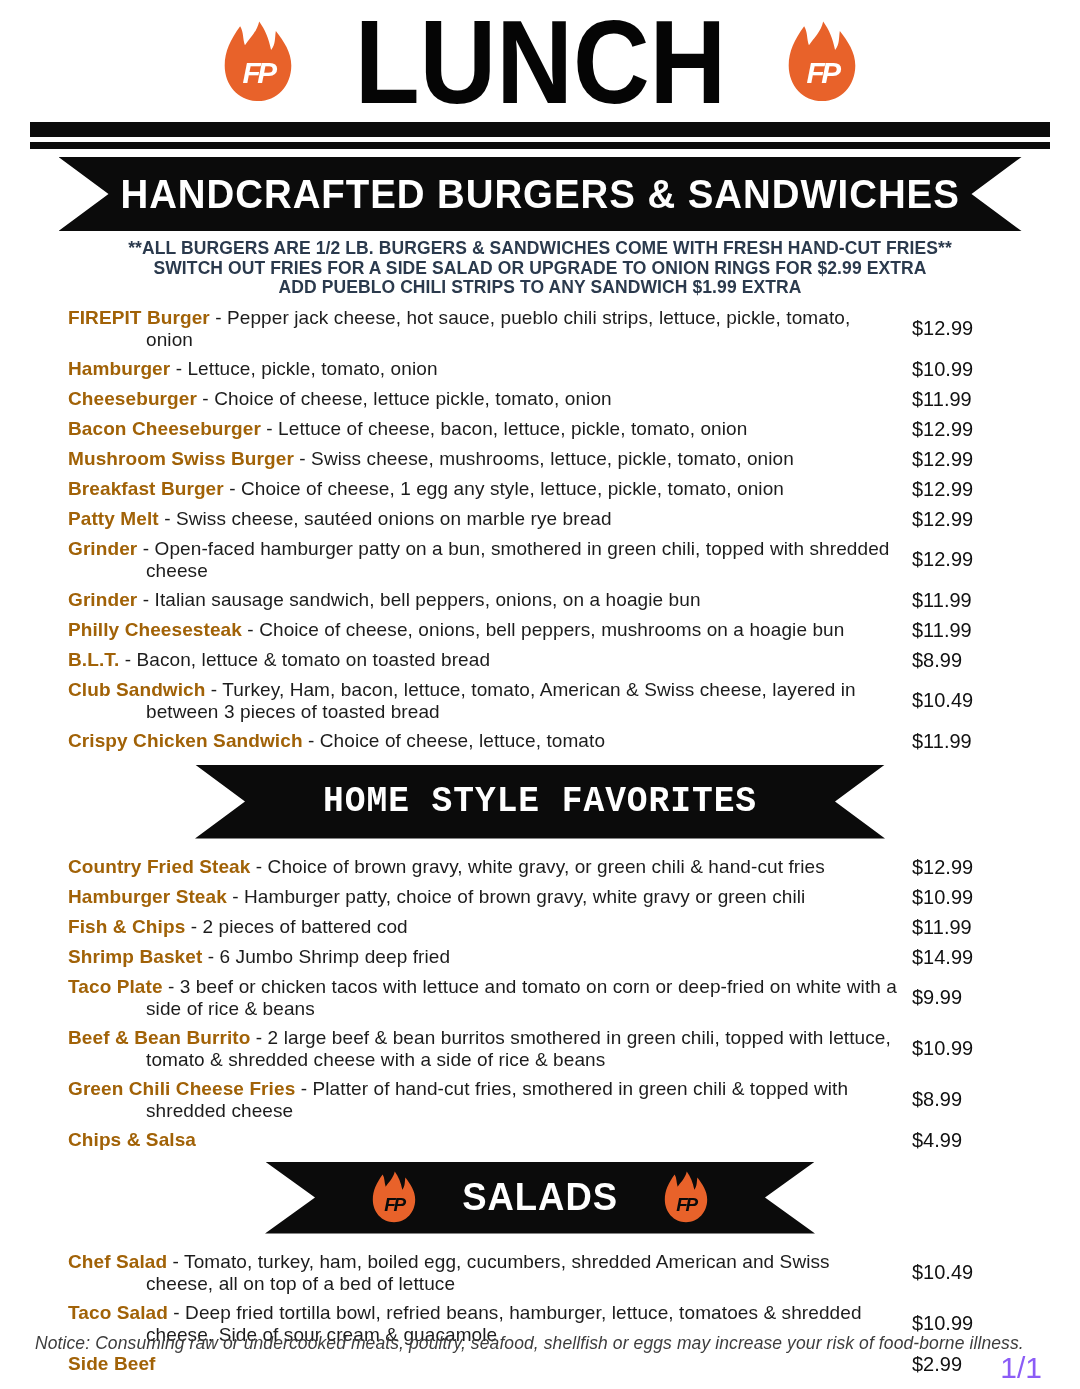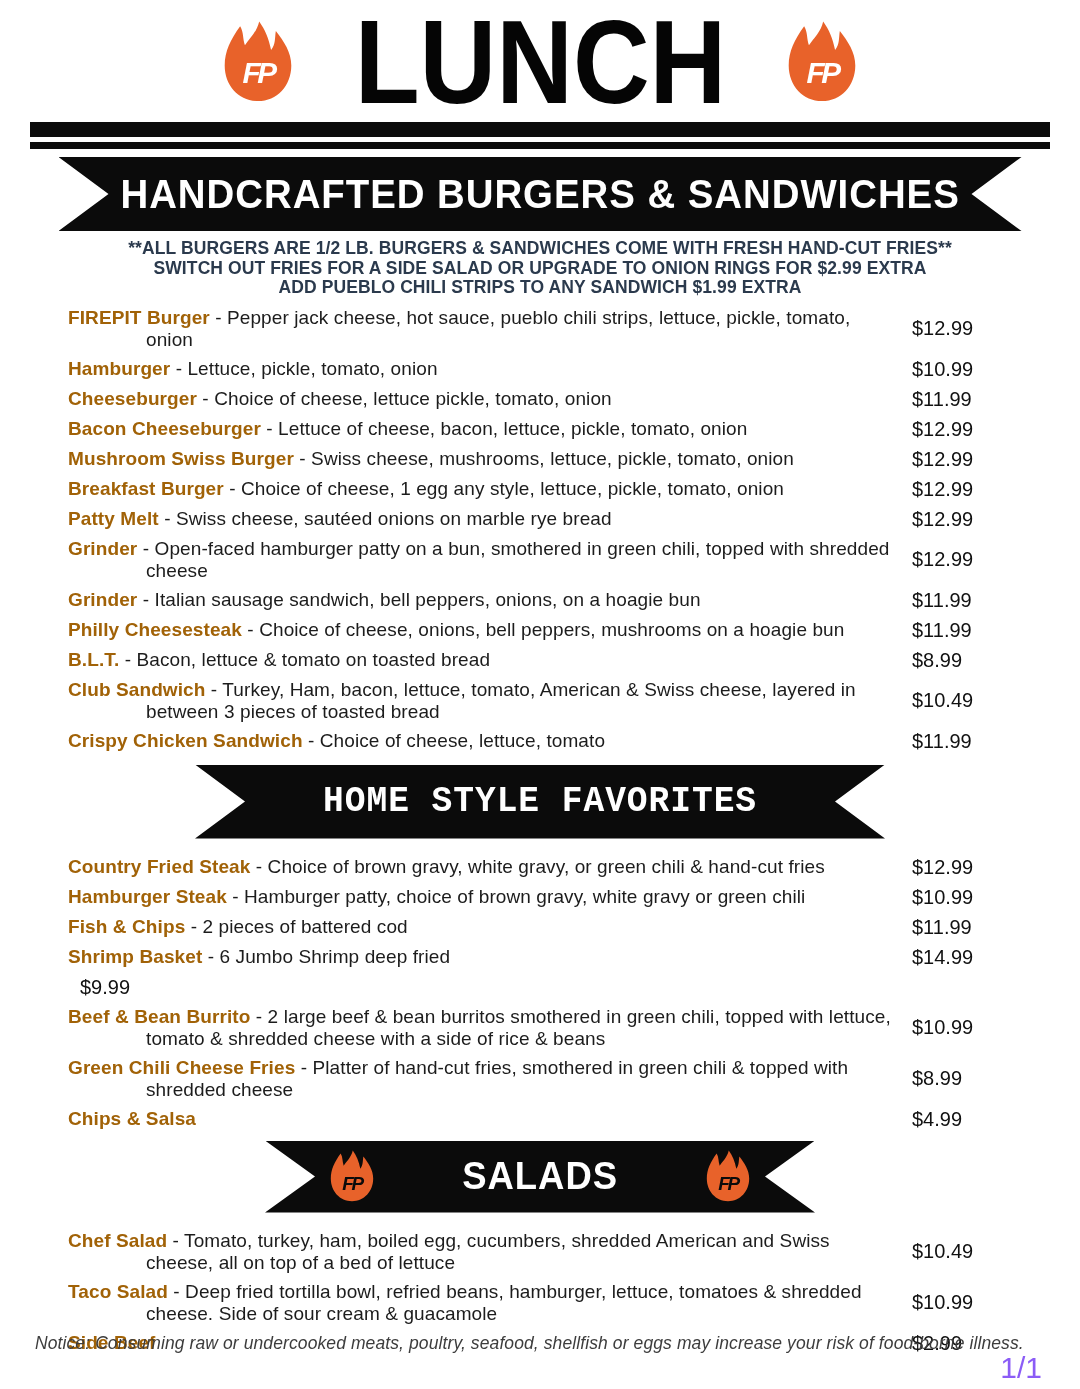--- a/index.html
+++ b/index.html
@@ -58,21 +58,21 @@
     white-space: nowrap;
     transform: scaleX(0.96);
   }
   .banner-0 { width: 963px; height: 74px; margin-top: 8px; }
   .banner-0 .banner-label { font-size: 40px; }
   .banner-1 { width: 690px; height: 74px; margin-top: 12px; font-family: Liberation Mono, monospace; }
   .banner-1 .banner-label { font-size: 36px; }
   .banner-2 { width: 550px; height: 72px; margin-top: 10px; }
   .banner-2 .banner-label { font-size: 38px; }
   .banner .banner-flame { display: none; }
-  .banner.with-flames { justify-content: space-between; padding: 0 62px; gap: 40px; }
+  .banner.with-flames { justify-content: center; padding: 0 62px; gap: 40px; }
   .banner.with-flames .banner-flame { display: block; }
 
   
   .notes { margin-top: 5px; text-align: center; }
   .note-line {
     font-weight: 700;
     font-size: 17.5px;
     line-height: 19.5px;
     color: #2b3a4d;
     letter-spacing: 0.1px;
@@ -253,20 +253,21 @@
     <div class="item-text"><span class="item-name">Fish &amp; Chips</span><span class="item-desc"> - 2 pieces of battered cod</span></div>
     <div class="item-price">$11.99</div>
   </div>
 
   <div class="menu-item">
     <div class="item-text"><span class="item-name">Shrimp Basket</span><span class="item-desc"> - 6 Jumbo Shrimp deep fried</span></div>
     <div class="item-price">$14.99</div>
   </div>
 
   <div class="menu-item">
+    <div class="item-text"><span class="item-name">Taco Plate</span><span class="item-desc"> - 3 beef or chicken tacos with lettuce and tomato on corn or deep-fried on white with a side of rice &amp; beans</span></div>
     <div class="item-price">$9.99</div>
   </div>
 
   <div class="menu-item">
     <div class="item-text"><span class="item-name">Beef &amp; Bean Burrito</span><span class="item-desc"> - 2 large beef &amp; bean burritos smothered in green chili, topped with lettuce, tomato &amp; shredded cheese with a side of rice &amp; beans</span></div>
     <div class="item-price">$10.99</div>
   </div>
 
   <div class="menu-item">
     <div class="item-text"><span class="item-name">Green Chili Cheese Fries</span><span class="item-desc"> - Platter of hand-cut fries, smothered in green chili &amp; topped with shredded cheese</span></div>

